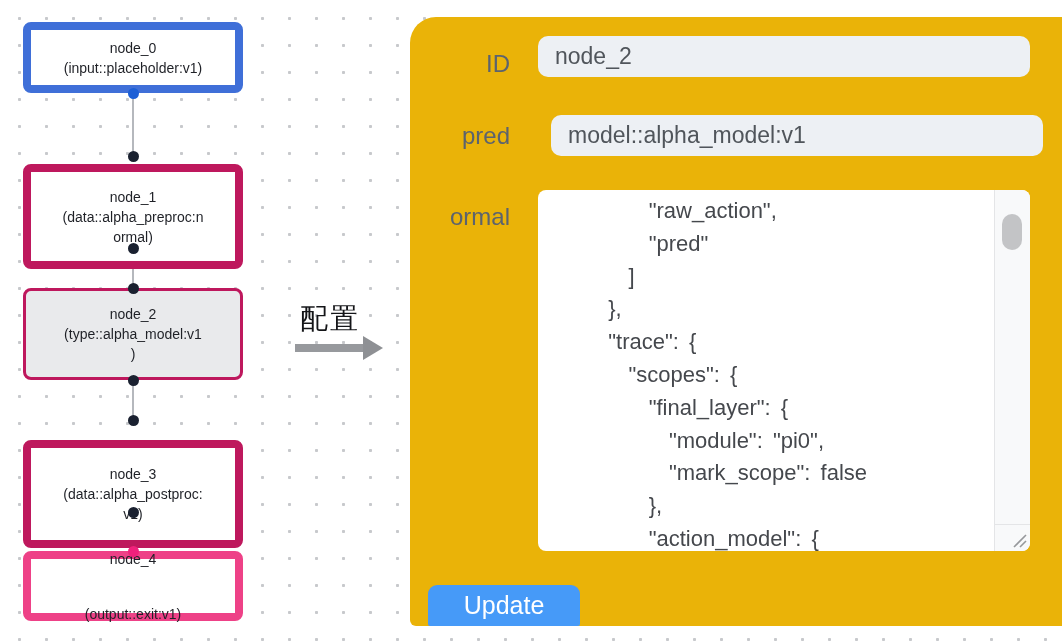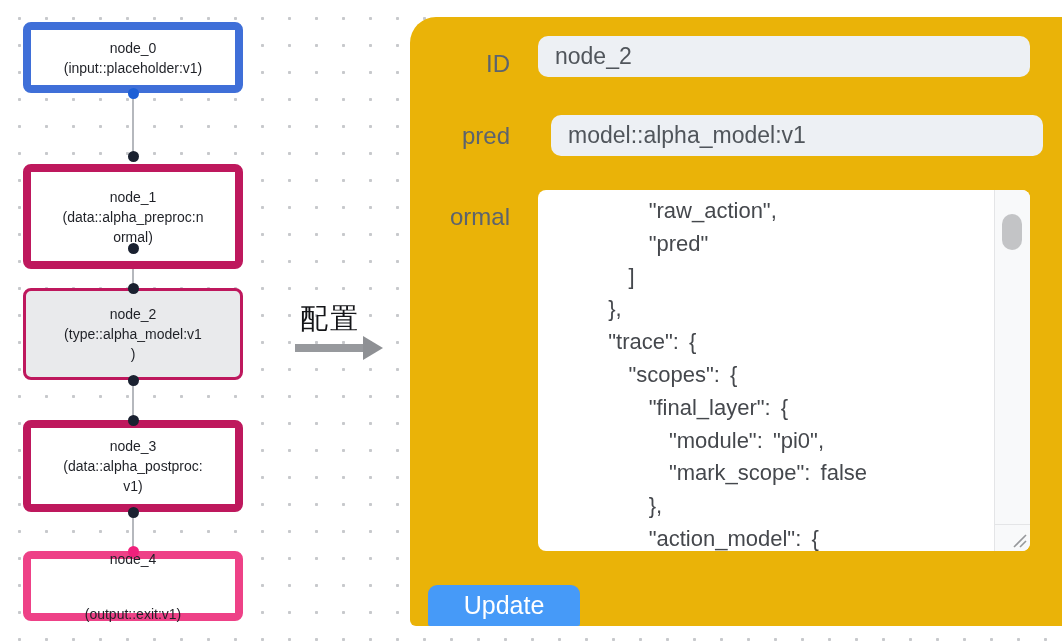--- a/index.html
+++ b/index.html
@@ -19,21 +19,21 @@
   .node {
     position: absolute; left: 23px; width: 220px;
     background: #ffffff; border: 8px solid #be185d; border-radius: 8px;
     display: flex; flex-direction: column; align-items: center; justify-content: center;
     font-size: 14px; line-height: 20px; color: #1f2127; text-align: center;
     z-index: 2;
   }
   .node--n0 { top: 22px;  height: 71px; border-color: #3f6fd8; }
   .node--n1 { top: 164px; height: 105px; }
   .node--n2 { top: 288px; height: 92px; background: #e9eaec; border-width: 3px; }
-  .node--n3 { top: 420px; height: 92px; }
+  .node--n3 { top: 440px; height: 108px; }
   .node--n4 { top: 551px; height: 70px; border-color: #ee4187; gap: 35px; }
 
   .edge {
     position: absolute; left: 132px; width: 1.5px; background: #b5b8bd; z-index: 1;
   }
   .edge--a { top: 93px;  height: 63px; }
   .edge--b { top: 248px; height: 40px; }
   .edge--c { top: 380px; height: 40px; }
   .edge--d { top: 512px; height: 39px; }
 

